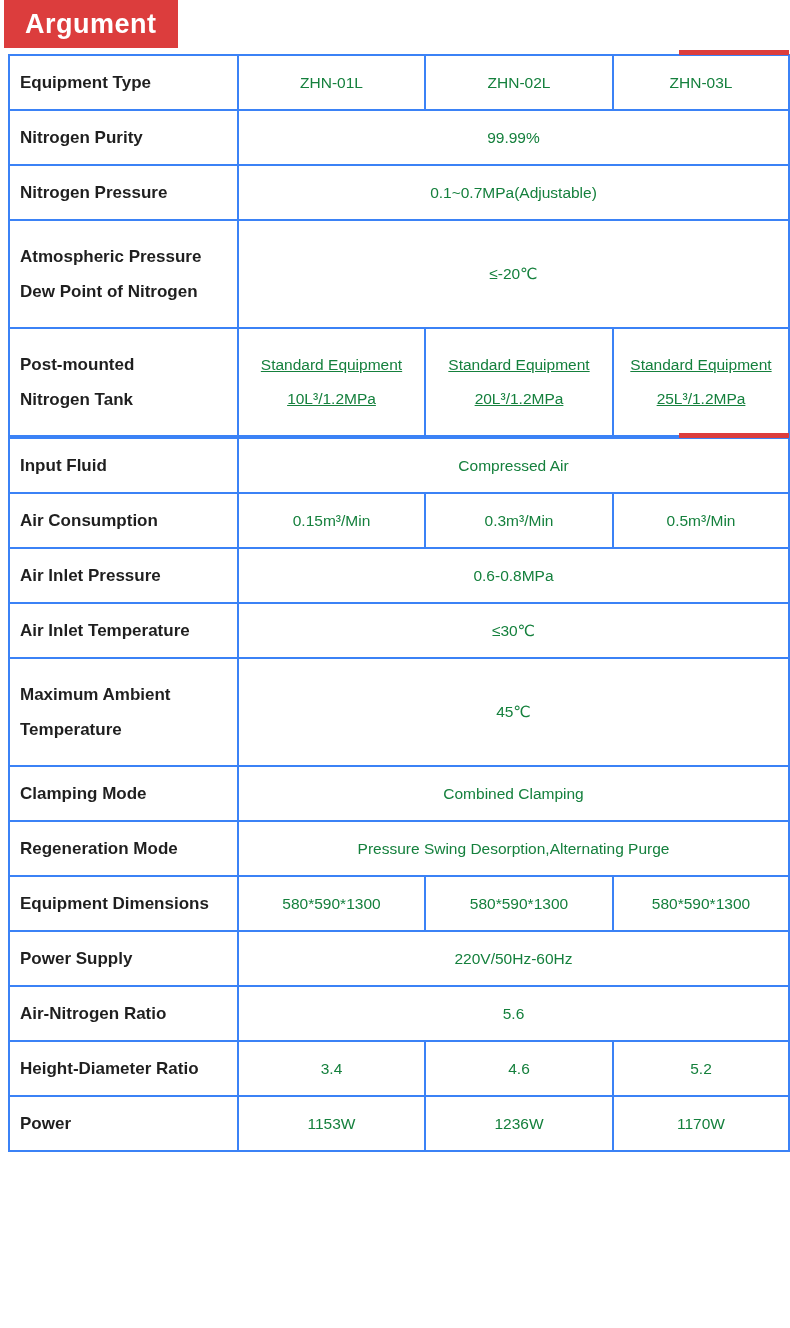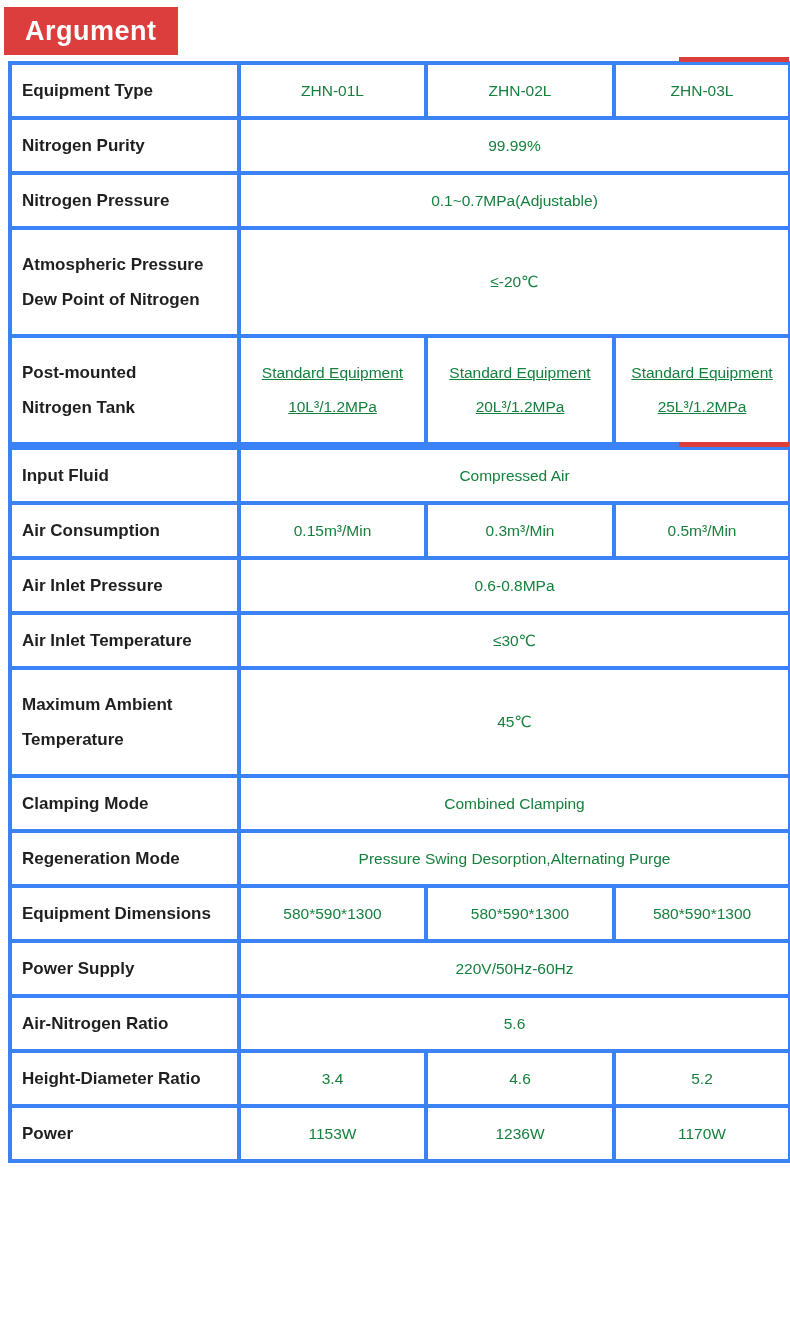--- a/index.html
+++ b/index.html
@@ -16,39 +16,39 @@
     background:#dc3d3d;
     color:#ffffff;
     font-size:27px;
     font-weight:700;
     line-height:48px;
     height:48px;
     padding:0 21px;
     margin-left:4px;
     letter-spacing:0.5px;
   }
-  .banner.first { margin-top:7px; margin-bottom:6px; }
+  .banner.first { margin-bottom:6px; }
   .banner.second { margin-top:4px; margin-bottom:5px; }
 
   .twrap { position:relative; margin-left:8px; width:780px; }
   .accent-bar {
     position:absolute;
     top:-4px; right:-1px;
     width:110px; height:5px;
     background:#dc3d3d;
     z-index:2;
   }
 
   table.spec {
     width:780px;
     border-collapse:collapse;
     table-layout:fixed;
   }
   table.spec td {
-    border:4px solid #3b82f6;
+    border:2px solid #3b82f6;
     height:55px;
     vertical-align:middle;
   }
   table.spec tr.tall td { height:108px; }
   col.c0 { width:229px; }
   col.c1 { width:187px; }
   col.c2 { width:188px; }
   col.c3 { width:176px; }
 
   td.lbl {

